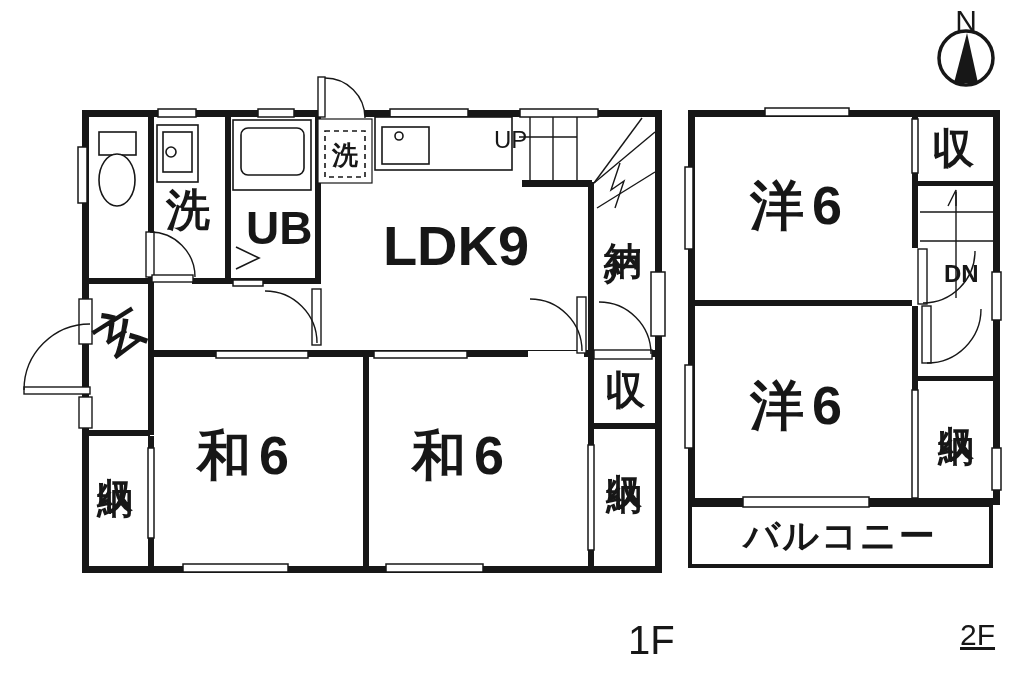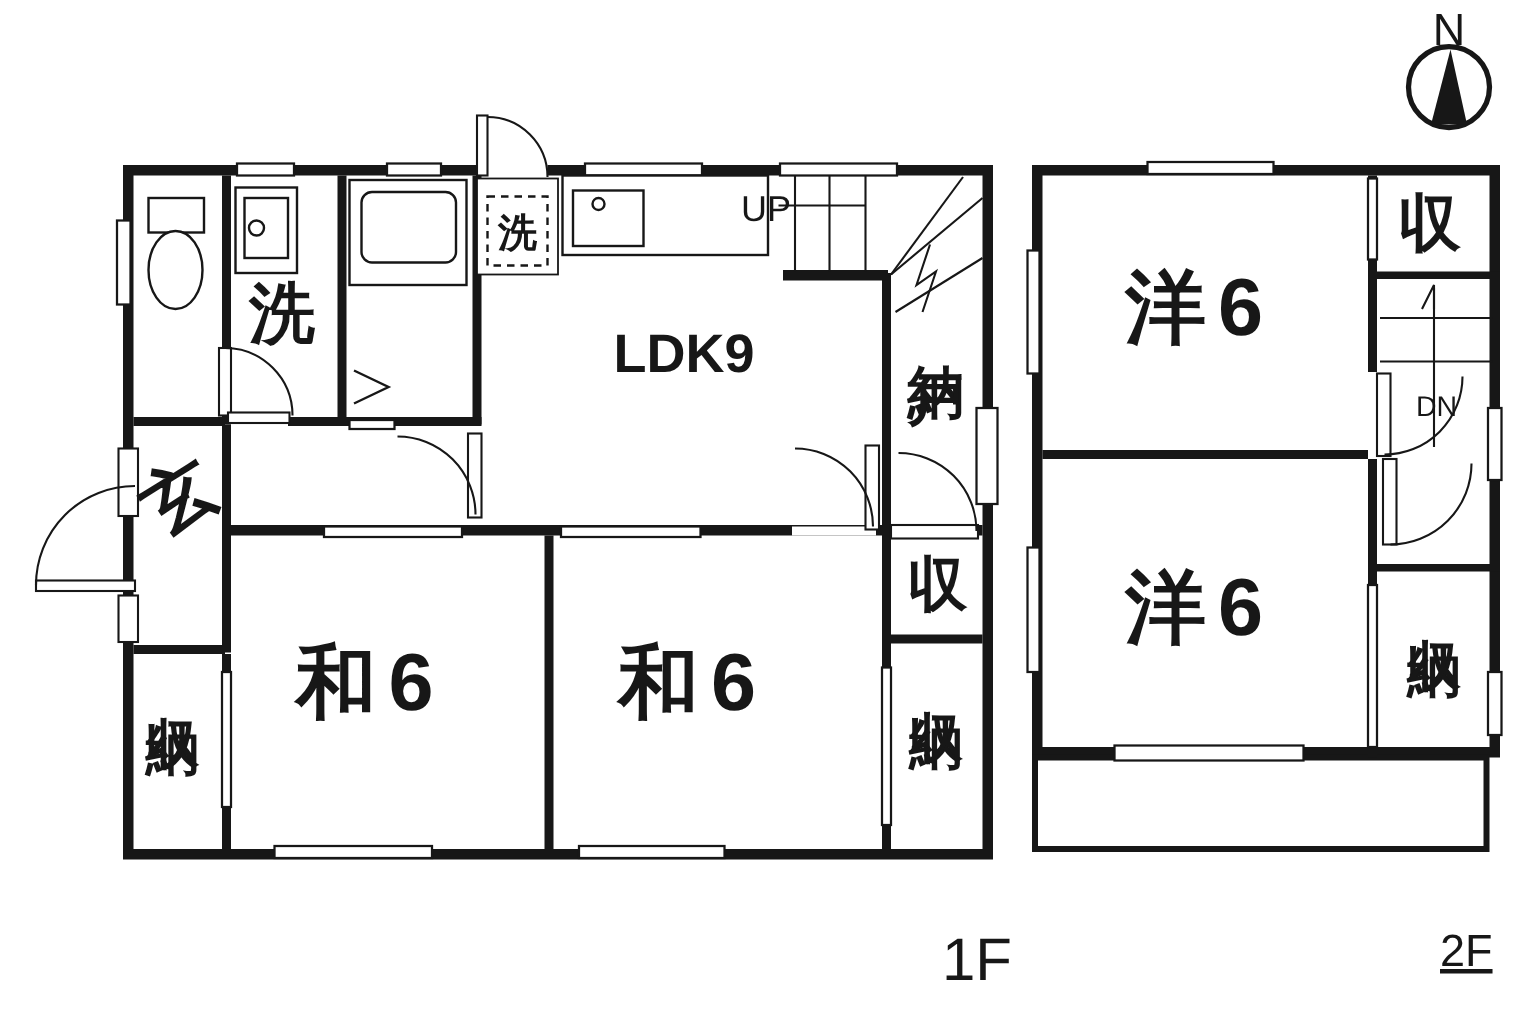--- a/index.html
+++ b/index.html
@@ -140,34 +140,36 @@
       <rect x="325" y="131" width="40" height="46" stroke="#171717" stroke-width="1.6" stroke-dasharray="5,4" fill="none"></rect>
     </g>
 
     <g>
       <circle cx="966" cy="58" r="27" stroke="#171717" stroke-width="3.5" fill="#ffffff"></circle>
       <polygon points="967,33 954,83 978,83" fill="#171717"></polygon>
     </g>
   </svg>
 
   <div class="lbl" style="left:166px;top:188px;font-size:44px;">洗</div>
+  <div class="lbl" style="left:246px;top:205px;font-size:46px;">UB</div>
   <div class="lbl" style="left:332px;top:142px;font-size:26px;">洗</div>
-  <div class="lbl ctr" style="left:356px;top:218px;width:200px;font-size:36px;">LDK9</div>
+  <div class="lbl ctr" style="left:356px;top:218px;width:200px;font-size:56px;">LDK9</div>
   <div class="lbl" style="left:494px;top:128px;font-size:24px;font-weight:400;">UP</div>
   <div class="lbl vtext" style="left:604px;top:212px;font-size:38px;letter-spacing:8px;">納戸</div>
   <div class="lbl" style="left:96px;top:308px;font-size:48px;transform:rotate(-32deg);">玄</div>
   <div class="lbl" style="left:605px;top:370px;font-size:40px;">収</div>
   <div class="lbl vtext" style="left:606px;top:444px;font-size:36px;letter-spacing:6px;">収納</div>
   <div class="lbl vtext" style="left:97px;top:448px;font-size:36px;letter-spacing:6px;">収納</div>
   <div class="lbl ctr" style="left:147px;top:428px;width:200px;font-size:54px;letter-spacing:8px;">和6</div>
   <div class="lbl ctr" style="left:362px;top:428px;width:200px;font-size:54px;letter-spacing:8px;">和6</div>
   <div class="lbl" style="left:628px;top:620px;font-size:40px;font-weight:400;">1F</div>
 
   <div class="lbl ctr" style="left:700px;top:178px;width:200px;font-size:54px;letter-spacing:8px;">洋6</div>
   <div class="lbl" style="left:932px;top:128px;font-size:42px;">収</div>
-  <div class="lbl" style="left:944px;top:262px;font-size:19px;font-weight:400;">DN</div>
+  <div class="lbl" style="left:944px;top:262px;font-size:24px;font-weight:700;">DN</div>
   <div class="lbl ctr" style="left:700px;top:378px;width:200px;font-size:54px;letter-spacing:8px;">洋6</div>
   <div class="lbl vtext" style="left:938px;top:396px;font-size:36px;letter-spacing:6px;">収納</div>
+  <div class="lbl ctr" style="left:695px;top:518px;width:290px;font-size:36px;letter-spacing:2px;">バルコニー</div>
   <div class="lbl" style="left:960px;top:620px;font-size:30px;font-weight:400;text-decoration:underline;">2F</div>
 
   <div class="lbl ctr" style="left:950px;top:6px;width:32px;font-size:30px;font-weight:400;">N</div>
 
 </div>
 
 </body></html>

